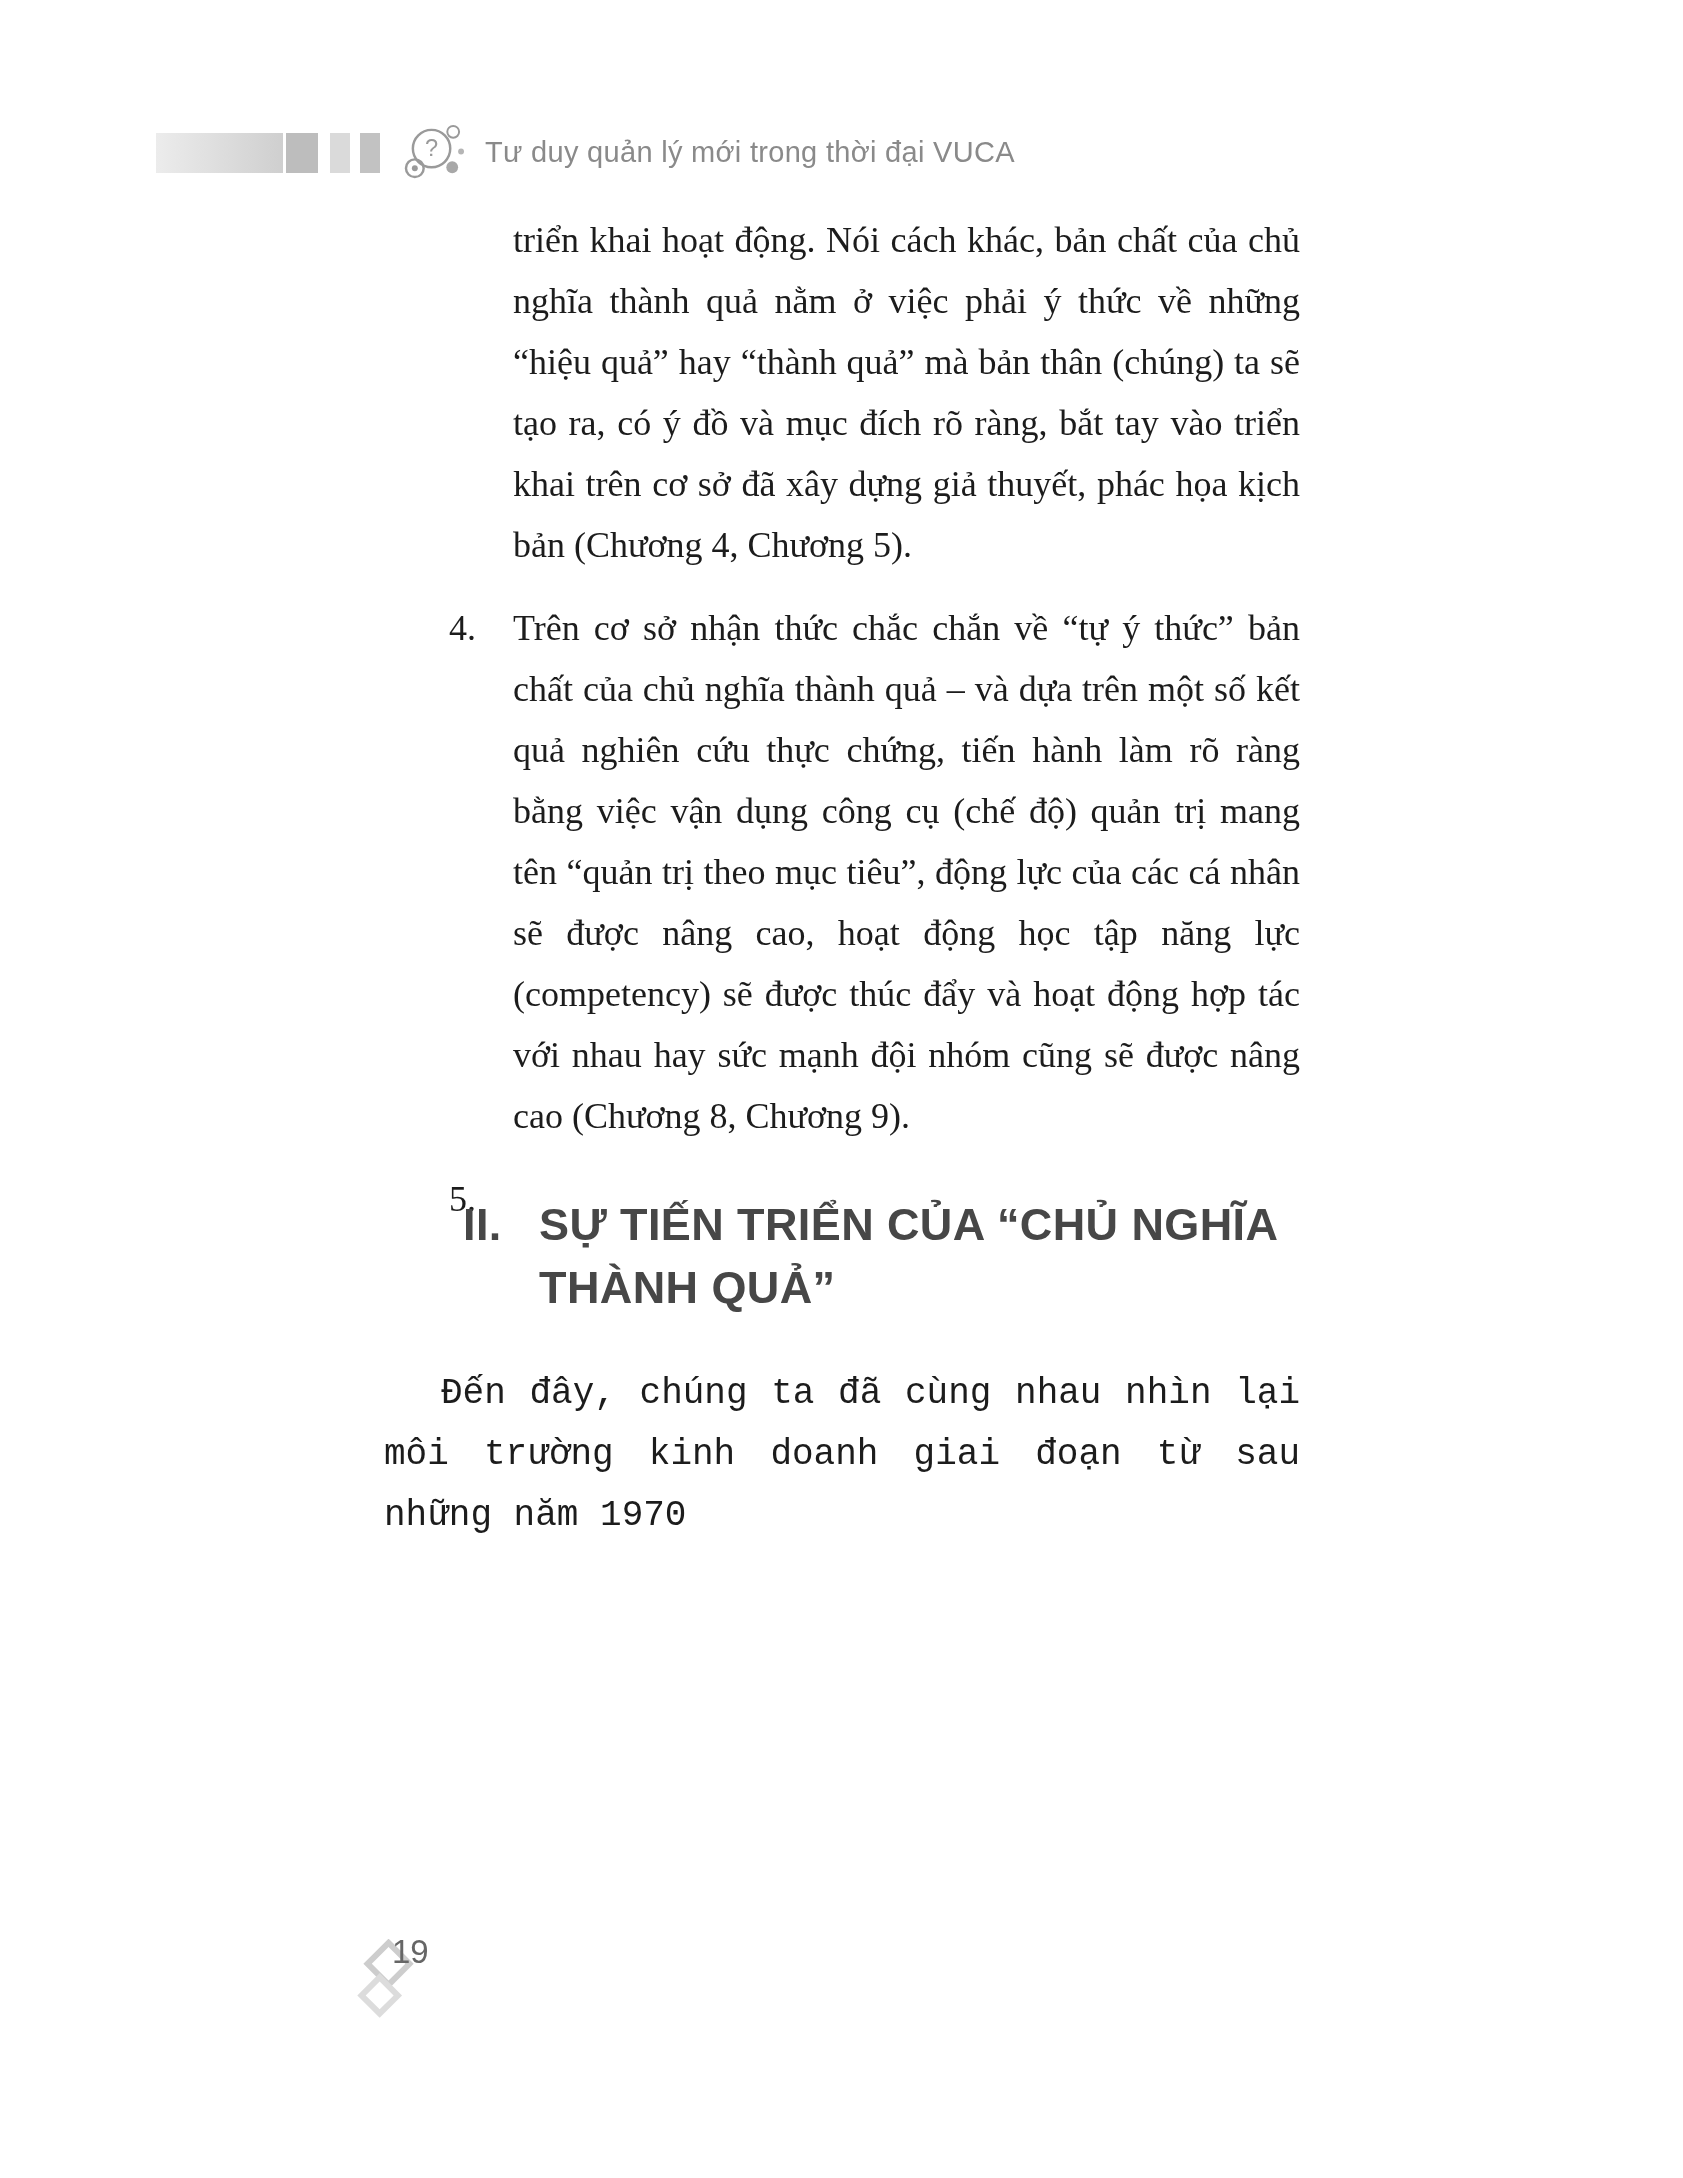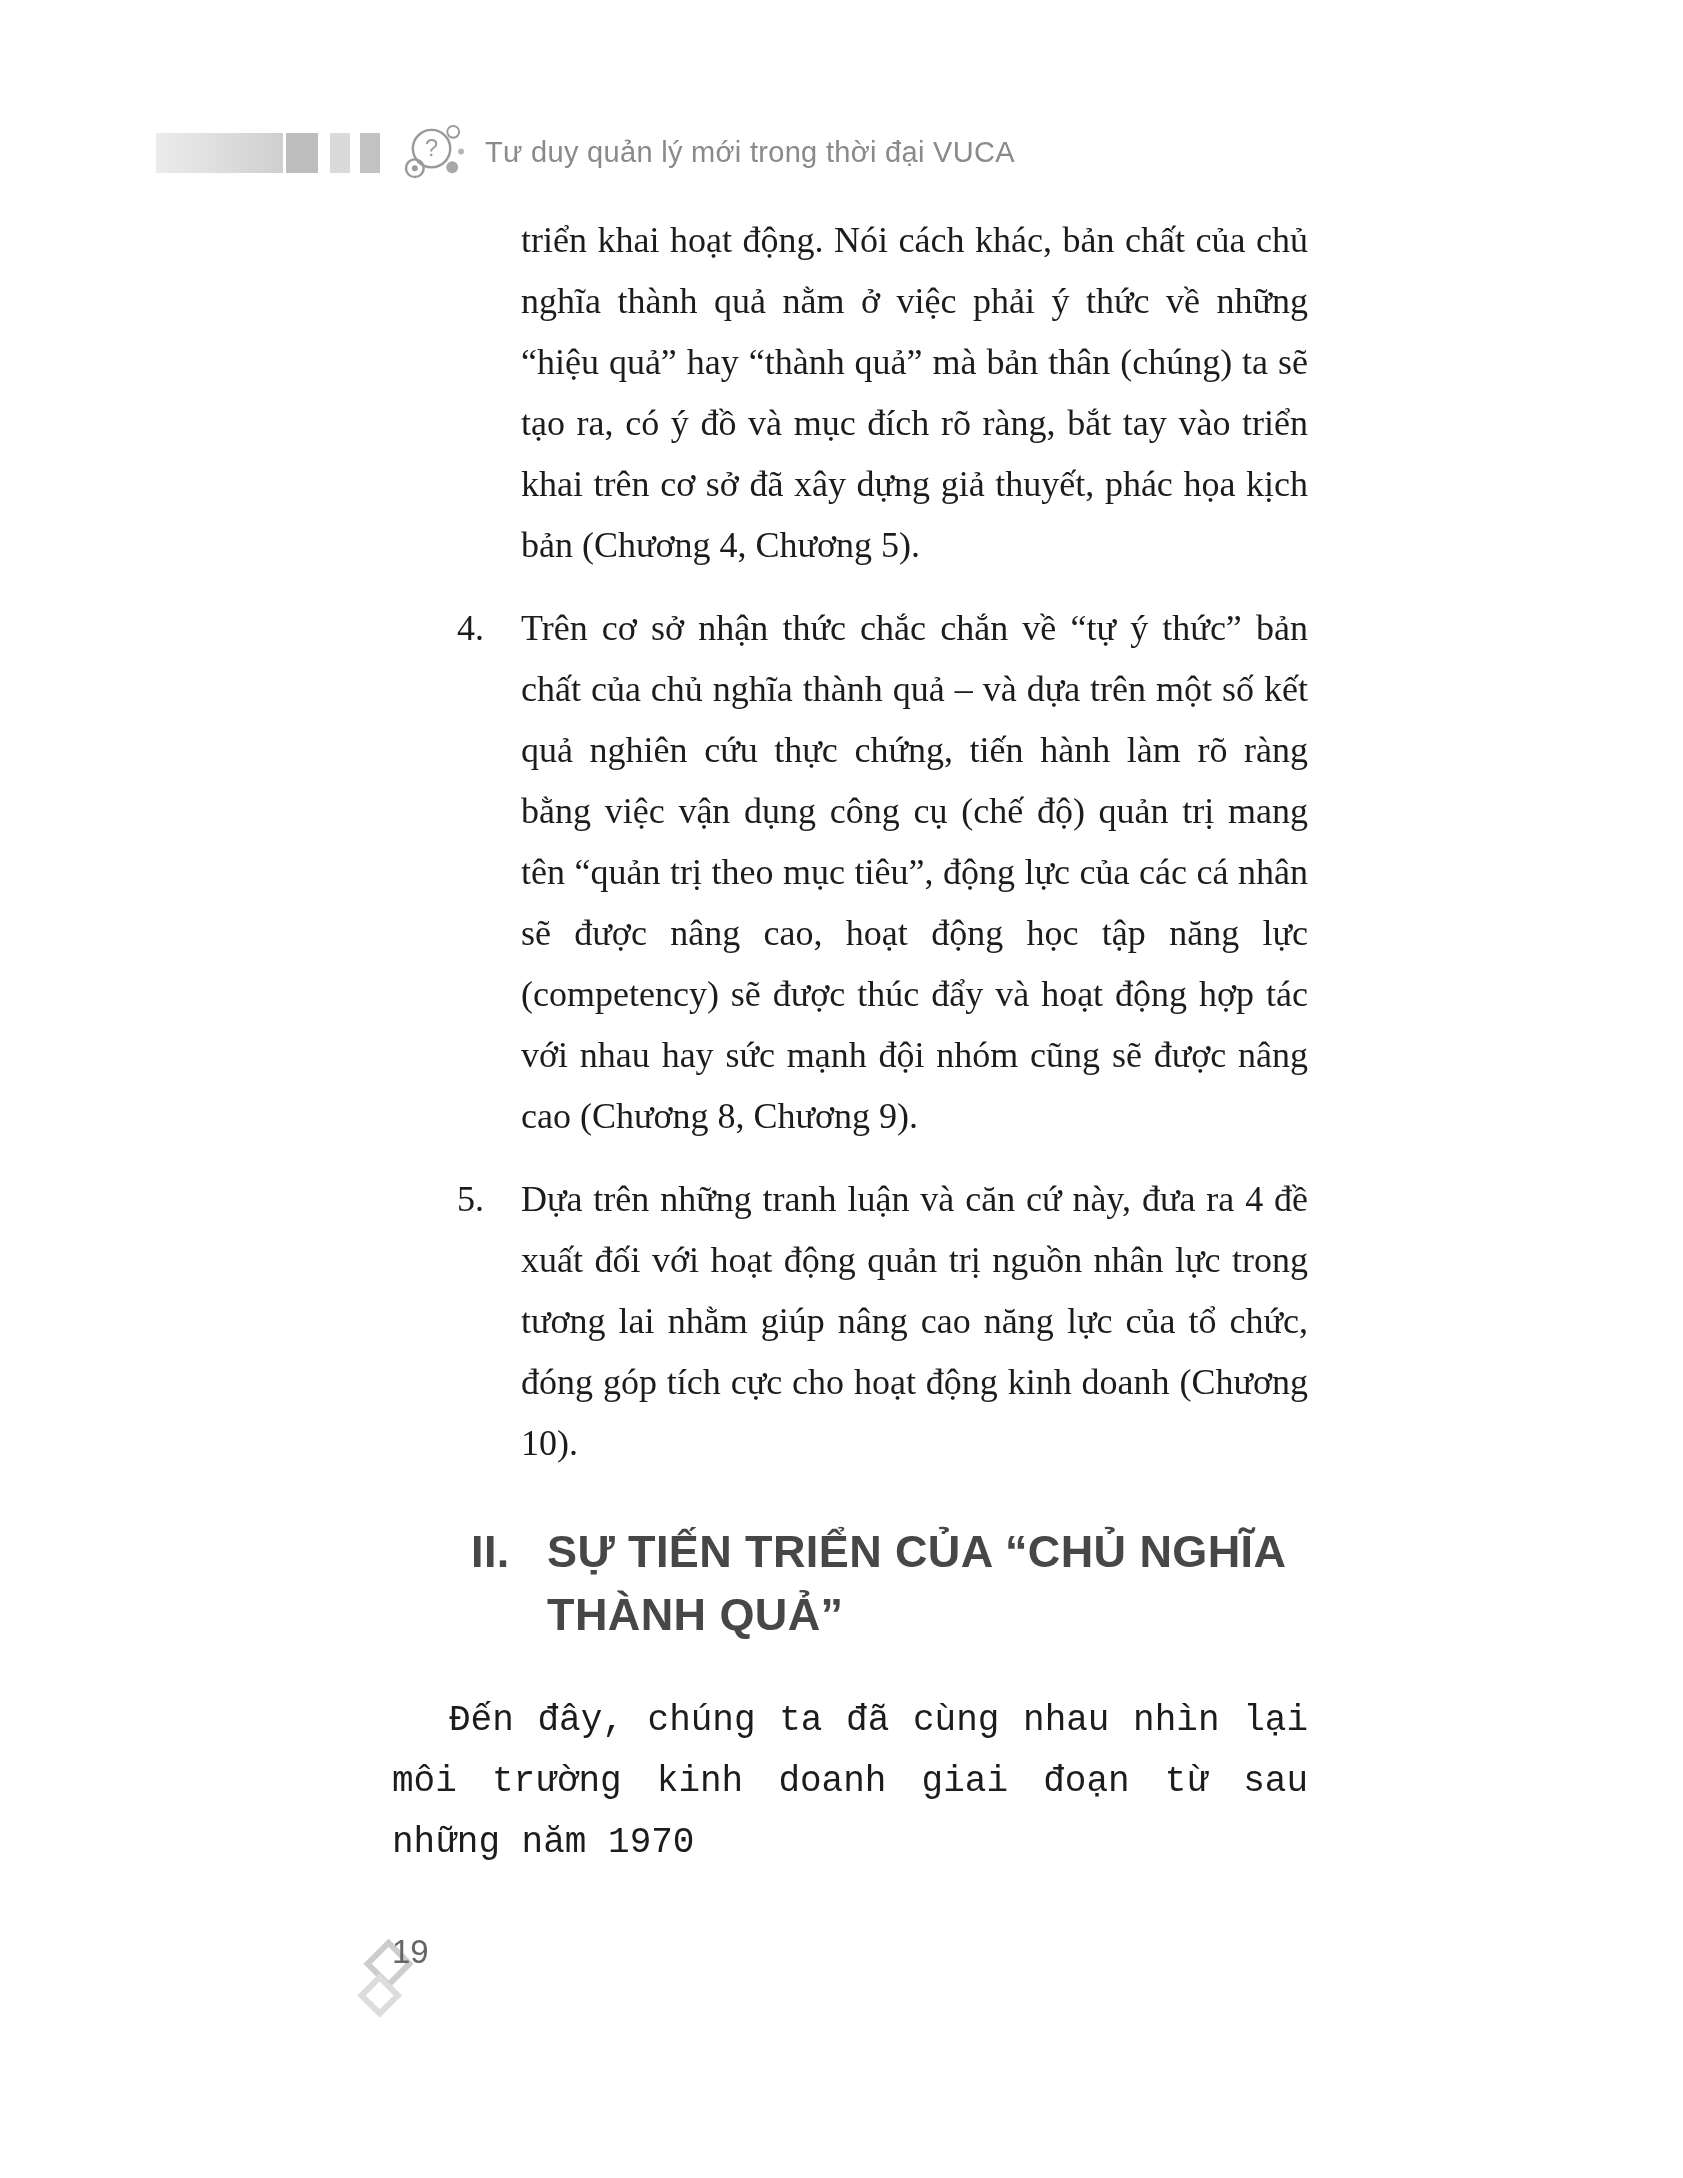--- a/index.html
+++ b/index.html
@@ -49,21 +49,21 @@
     font-size: 29px;
     color: #8a8a8a;
     letter-spacing: 0.3px;
     white-space: nowrap;
   }
 
   
   .content {
     position: absolute;
     top: 210px;
-    left: 392px;
+    left: 384px;
     width: 916px;
     font-size: 36px;
     line-height: 61px;
     text-align: justify;
   }
   .continuation {
     margin-left: 129px;
     margin-bottom: 22px;
   }
   .list-item {
@@ -146,21 +146,20 @@
 
     <p class="continuation">triển khai hoạt động. Nói cách khác, bản chất của chủ nghĩa thành quả nằm ở việc phải ý thức về những “hiệu quả” hay “thành quả” mà bản thân (chúng) ta sẽ tạo ra, có ý đồ và mục đích rõ ràng, bắt tay vào triển khai trên cơ sở đã xây dựng giả thuyết, phác họa kịch bản (Chương 4, Chương 5).</p>
 
     <div class="list-item">
       <span class="num">4.</span>
       <span class="item-text">Trên cơ sở nhận thức chắc chắn về “tự ý thức” bản chất của chủ nghĩa thành quả – và dựa trên một số kết quả nghiên cứu thực chứng, tiến hành làm rõ ràng bằng việc vận dụng công cụ (chế độ) quản trị mang tên “quản trị theo mục tiêu”, động lực của các cá nhân sẽ được nâng cao, hoạt động học tập năng lực (competency) sẽ được thúc đẩy và hoạt động hợp tác với nhau hay sức mạnh đội nhóm cũng sẽ được nâng cao (Chương 8, Chương 9).</span>
     </div>
 
     <div class="list-item">
       <span class="num">5.</span>
-      <span class="item-text">Dựa trên những tranh luận và căn cứ này, đưa ra 4 đề xuất đối với hoạt động quản trị nguồn nhân lực trong tương lai nhằm giúp nâng cao năng lực của tổ chức, đóng góp tích cực cho hoạt động kinh doanh (Chương 10).</span>
     </div>
 
     <h2 class="section-heading">
       <span class="h-num">II.</span>
       <span class="h-text">SỰ TIẾN TRIỂN CỦA “CHỦ NGHĨA THÀNH QUẢ”</span>
     </h2>
 
     <p class="closing-para">Đến đây, chúng ta đã cùng nhau nhìn lại môi trường kinh doanh giai đoạn từ sau những năm 1970</p>
 
   </main>

